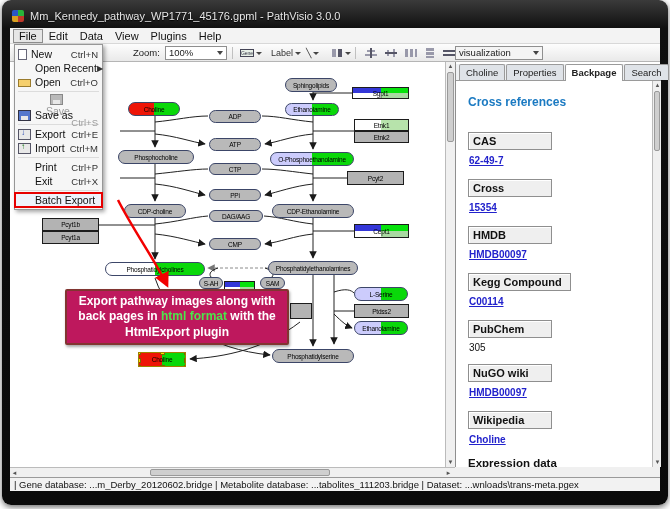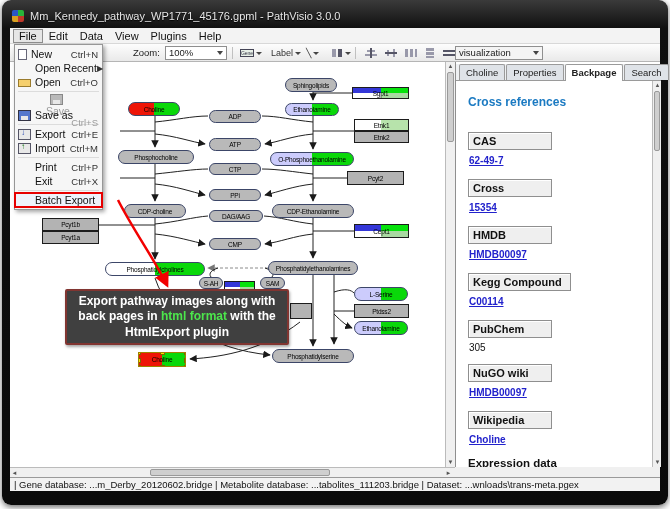--- a/index.html
+++ b/index.html
@@ -81,21 +81,21 @@
   .st-gene     { background:#b3b3b3; border:1px solid #1c1c1c; }
   .st-gene-wg  { background:linear-gradient(90deg,#ffffff 0 50%,#b7e3ab 50%); border:1px solid #1c1c1c; }
   .st-gene-quad{ border:1px solid #1c1c1c;
                  background:linear-gradient(90deg,#3437d8 0 50%,#06e20c 50%) top/100% 50% no-repeat,
                             linear-gradient(90deg,#ffffff 0 50%,#a9d9a2 50%) bottom/100% 50% no-repeat; }
   .st-sel      { background:linear-gradient(90deg,#ee1507 0 50%,#0ad80a 50%); border:1px solid #a08000; }
   .hdl { position:absolute; width:5px; height:5px; background:#ffe000; border:1px solid #7d6200; z-index:3; }
 
   
   #annotation { position:absolute; left:55px; top:261px; width:224px; height:56px; z-index:5;
-                background:#404040; border:2px solid #813531; border-radius:2px; box-shadow:1px 2px 3px rgba(0,0,0,.35);
+                background:#be185d; border:2px solid #813531; border-radius:2px; box-shadow:1px 2px 3px rgba(0,0,0,.35);
                 color:#fff; font-weight:bold; font-size:12px; line-height:1.3; text-align:center;
                 display:flex; align-items:center; justify-content:center; padding:2px 5px; }
   #annotation .hl-green { color:#4ce64c; }
   #red-arrow-svg { position:absolute; left:0; top:0; width:650px; height:463px; z-index:6; pointer-events:none; }
 
   #file-menu { position:absolute; left:4px; top:16px; width:89px; z-index:7; background:#f6f6f6;
                border:1px solid #979797; box-shadow:2px 2px 4px rgba(0,0,0,.35); padding:2px 0; font-size:10.5px; }
   .fm-item { display:flex; align-items:center; height:14px; padding:0 4px 0 3px; color:#111; }
   .fm-item.disabled { color:#9a9a9a;flex-direction:column; }
   .fm-item.hl { outline:2px solid #e60000; outline-offset:-1px; background:#eef3fb; }

